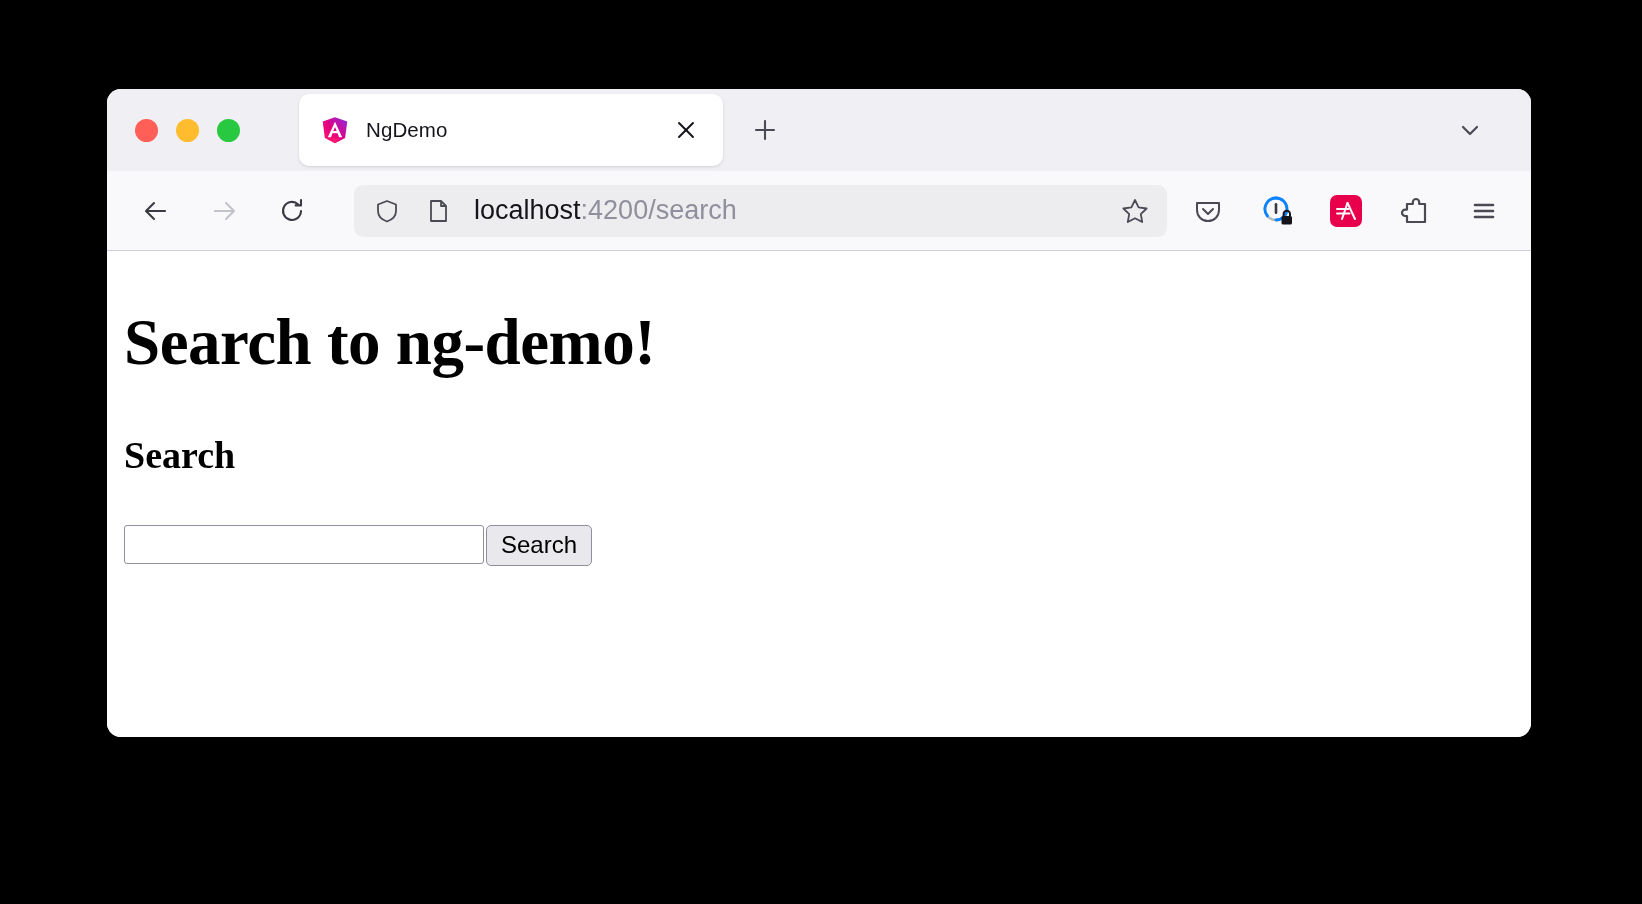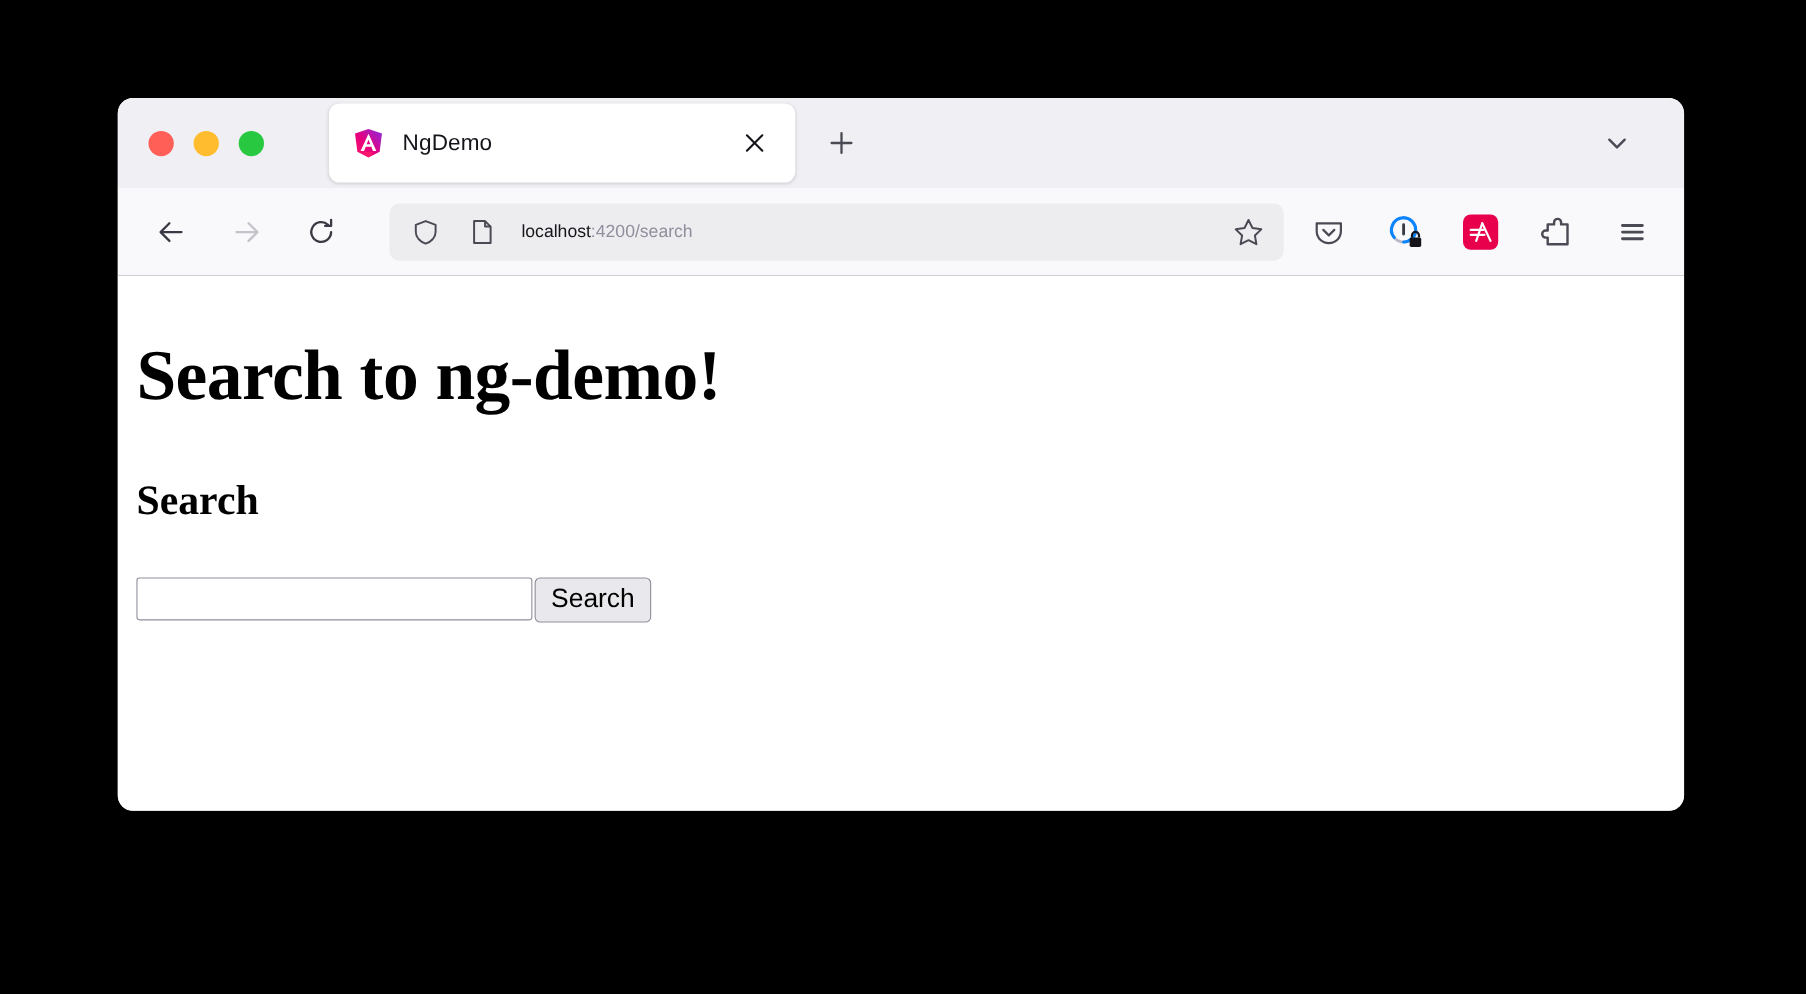--- a/index.html
+++ b/index.html
@@ -164,21 +164,21 @@
     flex: none;
     display: flex;
     align-items: center;
     justify-content: center;
   }
   .urlbar-icon.page { margin-left: 21px; }
 
   .url-text {
     flex: 1;
     margin-left: 21px;
-    font-size: 16px;
+    font-size: 27px;
     color: #15141a;
     white-space: nowrap;
     overflow: hidden;
     min-width: 0;
   }
   .url-rest { color: #8f8f9d; }
 
   .star-btn {
     width: 44px; height: 44px;
     flex: none;

